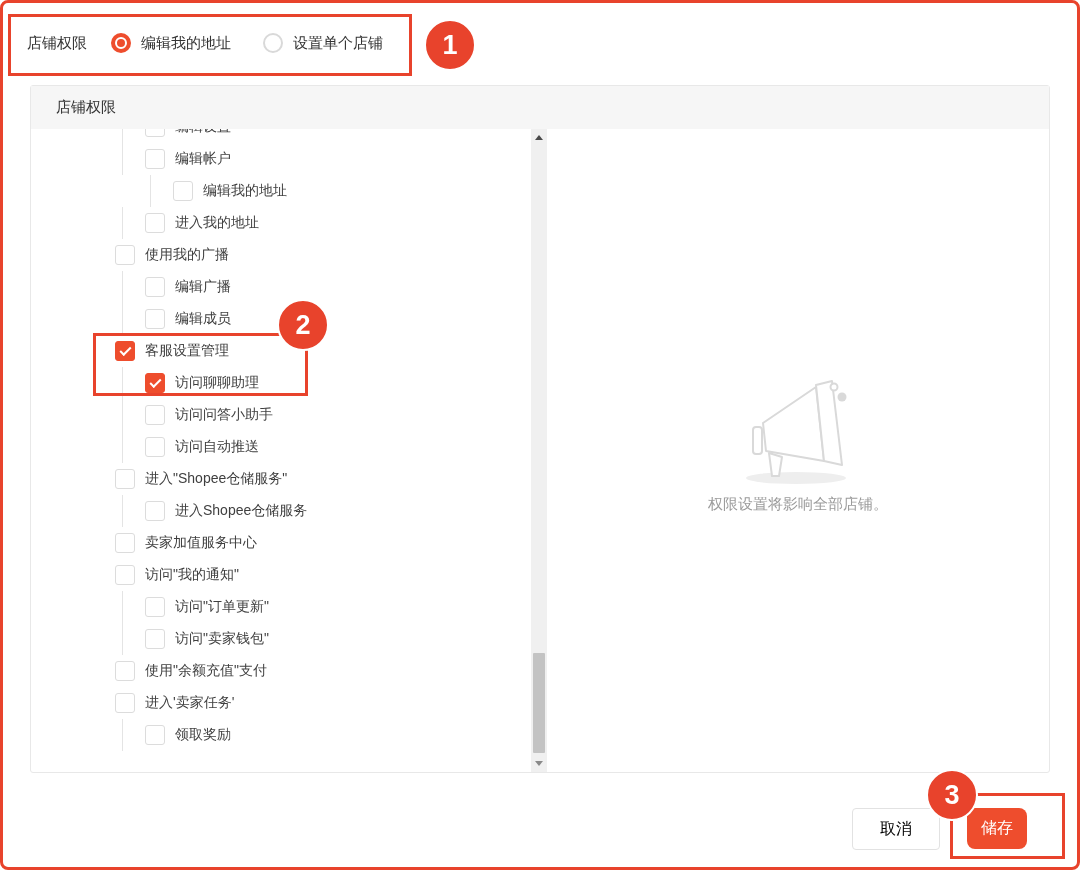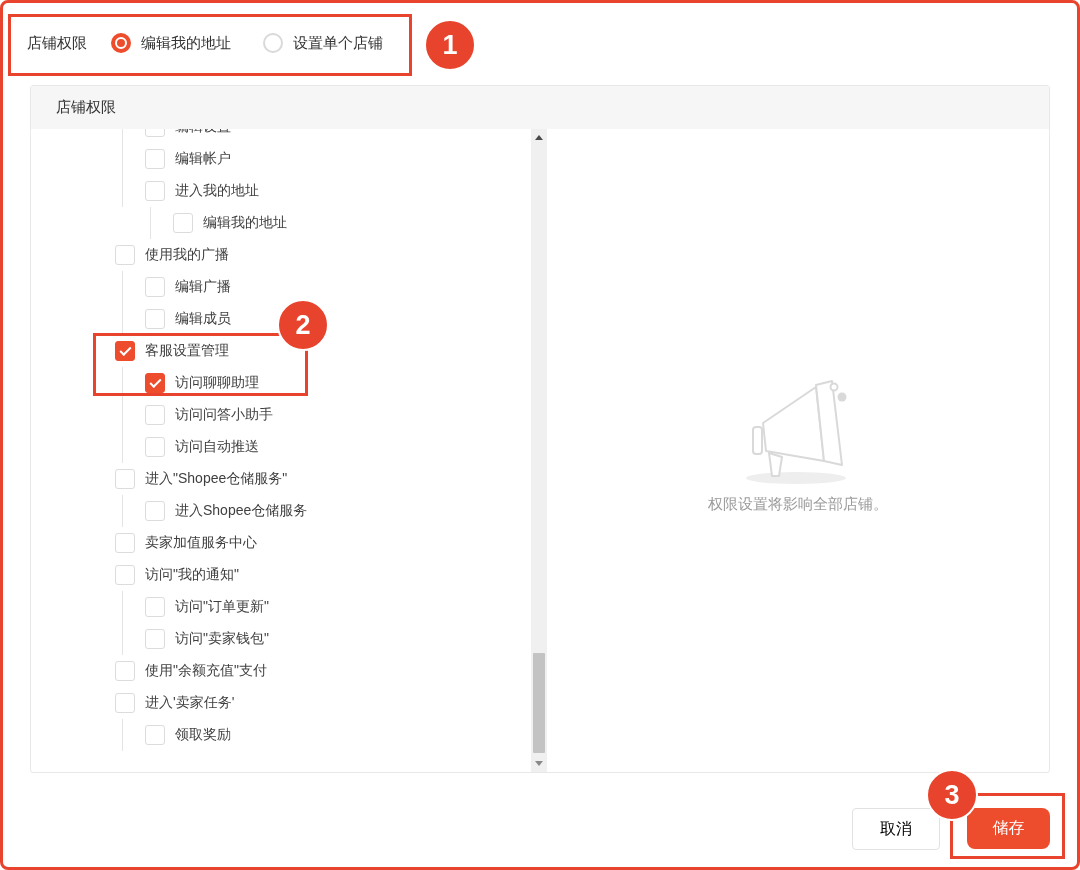--- a/index.html
+++ b/index.html
@@ -59,21 +59,21 @@
   
   .right-pane{position:absolute;left:516px;right:0;top:0;height:643px;}
   .empty-illustration{position:absolute;left:50%;top:242px;transform:translateX(-50%);}
   .empty-text{position:absolute;left:0;right:0;top:366px;text-align:center;
     font-size:15px;color:#9b9b9b;}
 
   
   .btn-cancel{position:absolute;left:852px;top:808px;width:88px;height:42px;background:#fff;
     border:1px solid #e2e2e2;border-radius:4px;font-size:16px;color:#000000;cursor:pointer;
     font-family:inherit;}
-  .btn-save{position:absolute;left:967px;top:808px;width:83px;height:41px;background:#ee4d2d;
+  .btn-save{position:absolute;left:967px;top:808px;width:60px;height:41px;background:#ee4d2d;
     border:none;border-radius:8px;font-size:16px;color:#fff;cursor:pointer;font-family:inherit;}
 
   
   .ann-box{position:absolute;border:3px solid #e8432c;box-sizing:border-box;z-index:20;pointer-events:none;}
   .ann-box1{left:8px;top:14px;width:404px;height:62px;}
   .ann-box2{left:93px;top:333px;width:215px;height:63px;}
   .ann-box3{left:950px;top:793px;width:115px;height:66px;}
   .ann-circle{position:absolute;width:52px;height:52px;border-radius:50%;background:#e8432c;
     border:2px solid #fff;box-sizing:border-box;z-index:21;display:flex;align-items:center;
     justify-content:center;color:#fff;font-size:27px;font-weight:bold;pointer-events:none;}
@@ -106,27 +106,27 @@
     <div class="tree-list">
       <div class="tree-inner" id="tree-slot">
           <div class="tree-row lv2">
             <span class="cb"></span>
             <span class="tree-label">编辑设置</span>
           </div>
           <div class="tree-row lv2">
             <span class="cb"></span>
             <span class="tree-label">编辑帐户</span>
           </div>
+          <div class="tree-row lv3">
+            <span class="cb"></span>
+            <span class="tree-label">编辑我的地址</span>
+          </div>
           <div class="tree-row lv2">
             <span class="cb"></span>
             <span class="tree-label">进入我的地址</span>
-          </div>
-          <div class="tree-row lv3">
-            <span class="cb"></span>
-            <span class="tree-label">编辑我的地址</span>
           </div>
           <div class="tree-row lv1">
             <span class="cb"></span>
             <span class="tree-label">使用我的广播</span>
           </div>
           <div class="tree-row lv2">
             <span class="cb"></span>
             <span class="tree-label">编辑广播</span>
           </div>
           <div class="tree-row lv2">

